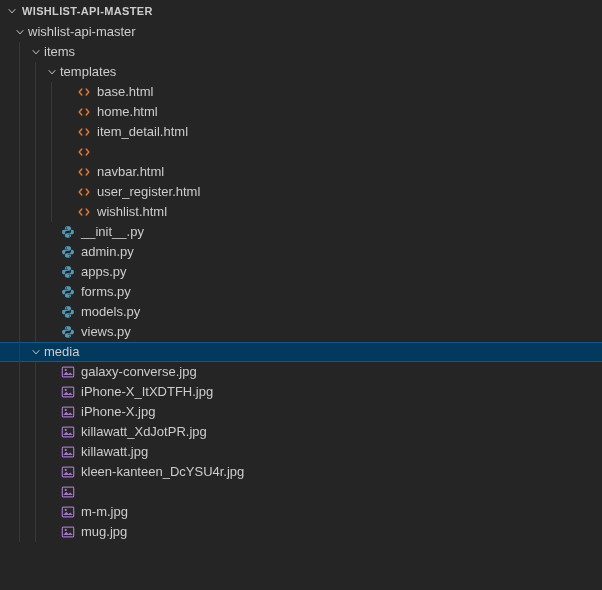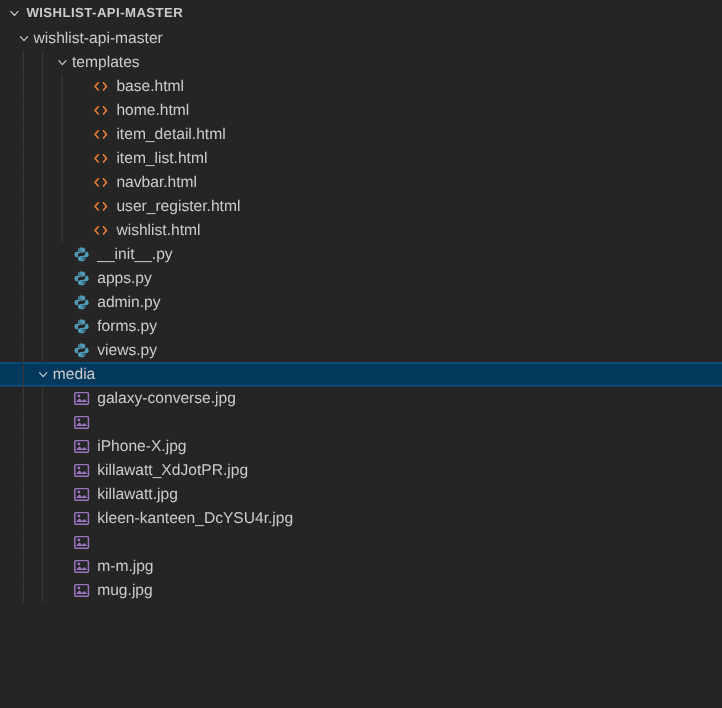--- a/index.html
+++ b/index.html
@@ -91,215 +91,239 @@
       <div class="row folder">
         <div class="indent" style="width: 12px;"></div>
         <span class="twisty">
           <svg width="12" height="12" viewBox="0 0 16 16">
             <path d="M4 6 L8 10.5 L12 6" fill="none" stroke="#cccccc" stroke-width="1.3" stroke-linecap="round" stroke-linejoin="round"></path>
           </svg>
         </span>
         <span class="label">wishlist-api-master</span>
       </div>
       <div class="row folder">
-        <div class="indent" style="width: 44px;">
-          <div class="guide" style="left: 19px;"></div>
-          <div class="guide" style="left: 35px;"></div>
+        <div class="indent" style="width: 28px;">
+          <div class="guide" style="left: 19px;"></div>
         </div>
         <span class="twisty">
           <svg width="12" height="12" viewBox="0 0 16 16">
             <path d="M4 6 L8 10.5 L12 6" fill="none" stroke="#cccccc" stroke-width="1.3" stroke-linecap="round" stroke-linejoin="round"></path>
           </svg>
         </span>
-        <span class="label">templates</span>
-      </div>
-      <div class="row file">
-        <div class="indent" style="width: 60px;">
-          <div class="guide" style="left: 19px;"></div>
-          <div class="guide" style="left: 35px;"></div>
-          <div class="guide" style="left: 51px;"></div>
-        </div>
-        <span class="twisty empty"></span>
-        <span class="ficon">
-          <svg width="14" height="14" viewBox="0 0 16 16">
-            <path d="M5.5 4.5 L2.5 8 L5.5 11.5" fill="none" stroke="#e37933" stroke-width="1.6" stroke-linecap="round" stroke-linejoin="round"></path>
-            <path d="M10.5 4.5 L13.5 8 L10.5 11.5" fill="none" stroke="#e37933" stroke-width="1.6" stroke-linecap="round" stroke-linejoin="round"></path>
-          </svg>
-        </span>
-        <span class="label">base.html</span>
-      </div>
-      <div class="row file">
-        <div class="indent" style="width: 60px;">
-          <div class="guide" style="left: 19px;"></div>
-          <div class="guide" style="left: 35px;"></div>
-          <div class="guide" style="left: 51px;"></div>
-        </div>
-        <span class="twisty empty"></span>
-        <span class="ficon">
-          <svg width="14" height="14" viewBox="0 0 16 16">
-            <path d="M5.5 4.5 L2.5 8 L5.5 11.5" fill="none" stroke="#e37933" stroke-width="1.6" stroke-linecap="round" stroke-linejoin="round"></path>
-            <path d="M10.5 4.5 L13.5 8 L10.5 11.5" fill="none" stroke="#e37933" stroke-width="1.6" stroke-linecap="round" stroke-linejoin="round"></path>
-          </svg>
-        </span>
-        <span class="label">home.html</span>
-      </div>
-      <div class="row file">
-        <div class="indent" style="width: 60px;">
-          <div class="guide" style="left: 19px;"></div>
-          <div class="guide" style="left: 35px;"></div>
-          <div class="guide" style="left: 51px;"></div>
-        </div>
-        <span class="twisty empty"></span>
-        <span class="ficon">
-          <svg width="14" height="14" viewBox="0 0 16 16">
-            <path d="M5.5 4.5 L2.5 8 L5.5 11.5" fill="none" stroke="#e37933" stroke-width="1.6" stroke-linecap="round" stroke-linejoin="round"></path>
-            <path d="M10.5 4.5 L13.5 8 L10.5 11.5" fill="none" stroke="#e37933" stroke-width="1.6" stroke-linecap="round" stroke-linejoin="round"></path>
-          </svg>
-        </span>
-        <span class="label">item_detail.html</span>
-      </div>
-      <div class="row file">
-        <div class="indent" style="width: 60px;">
-          <div class="guide" style="left: 19px;"></div>
-          <div class="guide" style="left: 35px;"></div>
-          <div class="guide" style="left: 51px;"></div>
-        </div>
-        <span class="twisty empty"></span>
-        <span class="ficon">
-          <svg width="14" height="14" viewBox="0 0 16 16">
-            <path d="M5.5 4.5 L2.5 8 L5.5 11.5" fill="none" stroke="#e37933" stroke-width="1.6" stroke-linecap="round" stroke-linejoin="round"></path>
-            <path d="M10.5 4.5 L13.5 8 L10.5 11.5" fill="none" stroke="#e37933" stroke-width="1.6" stroke-linecap="round" stroke-linejoin="round"></path>
-          </svg>
-        </span>
-        <span class="label">item_list.html</span>
-      </div>
-      <div class="row file">
-        <div class="indent" style="width: 60px;">
-          <div class="guide" style="left: 19px;"></div>
-          <div class="guide" style="left: 35px;"></div>
-          <div class="guide" style="left: 51px;"></div>
-        </div>
-        <span class="twisty empty"></span>
-        <span class="ficon">
-          <svg width="14" height="14" viewBox="0 0 16 16">
-            <path d="M5.5 4.5 L2.5 8 L5.5 11.5" fill="none" stroke="#e37933" stroke-width="1.6" stroke-linecap="round" stroke-linejoin="round"></path>
-            <path d="M10.5 4.5 L13.5 8 L10.5 11.5" fill="none" stroke="#e37933" stroke-width="1.6" stroke-linecap="round" stroke-linejoin="round"></path>
-          </svg>
-        </span>
-        <span class="label">navbar.html</span>
-      </div>
-      <div class="row file">
-        <div class="indent" style="width: 60px;">
-          <div class="guide" style="left: 19px;"></div>
-          <div class="guide" style="left: 35px;"></div>
-          <div class="guide" style="left: 51px;"></div>
-        </div>
-        <span class="twisty empty"></span>
-        <span class="ficon">
-          <svg width="14" height="14" viewBox="0 0 16 16">
-            <path d="M5.5 4.5 L2.5 8 L5.5 11.5" fill="none" stroke="#e37933" stroke-width="1.6" stroke-linecap="round" stroke-linejoin="round"></path>
-            <path d="M10.5 4.5 L13.5 8 L10.5 11.5" fill="none" stroke="#e37933" stroke-width="1.6" stroke-linecap="round" stroke-linejoin="round"></path>
-          </svg>
-        </span>
-        <span class="label">user_register.html</span>
-      </div>
-      <div class="row file">
-        <div class="indent" style="width: 60px;">
-          <div class="guide" style="left: 19px;"></div>
-          <div class="guide" style="left: 35px;"></div>
-          <div class="guide" style="left: 51px;"></div>
-        </div>
-        <span class="twisty empty"></span>
-        <span class="ficon">
-          <svg width="14" height="14" viewBox="0 0 16 16">
-            <path d="M5.5 4.5 L2.5 8 L5.5 11.5" fill="none" stroke="#e37933" stroke-width="1.6" stroke-linecap="round" stroke-linejoin="round"></path>
-            <path d="M10.5 4.5 L13.5 8 L10.5 11.5" fill="none" stroke="#e37933" stroke-width="1.6" stroke-linecap="round" stroke-linejoin="round"></path>
-          </svg>
-        </span>
-        <span class="label">wishlist.html</span>
-      </div>
-      <div class="row file">
-        <div class="indent" style="width: 44px;">
-          <div class="guide" style="left: 19px;"></div>
-          <div class="guide" style="left: 35px;"></div>
-        </div>
-        <span class="twisty empty"></span>
-        <span class="ficon">
-          <svg width="14" height="14" viewBox="0 0 16 16">
-            <path d="M8 1.4c-1.9 0-3.4.5-3.4 1.9v1.6h3.5v.5H3.4C2 5.4 1.3 6.3 1.3 8s.7 2.6 2.1 2.6h1.1V8.9c0-1.3 1.1-2.4 2.4-2.4h2.4c1.2 0 2.1-.9 2.1-2.1V3.3c0-1.2-1-1.9-3.4-1.9zM6.2 2.7c.4 0 .7.3.7.7s-.3.7-.7.7-.7-.3-.7-.7.3-.7.7-.7z" fill="#519aba"></path>
-            <path d="M8 14.6c1.9 0 3.4-.5 3.4-1.9v-1.6H7.9v-.5h4.7c1.4 0 2.1-.9 2.1-2.6S14 5.4 12.6 5.4h-1.1v1.7c0 1.3-1.1 2.4-2.4 2.4H6.7c-1.2 0-2.1.9-2.1 2.1v1.1c0 1.2 1 1.9 3.4 1.9zm1.8-1.3c-.4 0-.7-.3-.7-.7s.3-.7.7-.7.7.3.7.7-.3.7-.7.7z" fill="#519aba"></path>
-          </svg>
-        </span>
-        <span class="label">__init__.py</span>
-      </div>
-      <div class="row file">
-        <div class="indent" style="width: 44px;">
-          <div class="guide" style="left: 19px;"></div>
-          <div class="guide" style="left: 35px;"></div>
-        </div>
-        <span class="twisty empty"></span>
-        <span class="ficon">
-          <svg width="14" height="14" viewBox="0 0 16 16">
-            <path d="M8 1.4c-1.9 0-3.4.5-3.4 1.9v1.6h3.5v.5H3.4C2 5.4 1.3 6.3 1.3 8s.7 2.6 2.1 2.6h1.1V8.9c0-1.3 1.1-2.4 2.4-2.4h2.4c1.2 0 2.1-.9 2.1-2.1V3.3c0-1.2-1-1.9-3.4-1.9zM6.2 2.7c.4 0 .7.3.7.7s-.3.7-.7.7-.7-.3-.7-.7.3-.7.7-.7z" fill="#519aba"></path>
-            <path d="M8 14.6c1.9 0 3.4-.5 3.4-1.9v-1.6H7.9v-.5h4.7c1.4 0 2.1-.9 2.1-2.6S14 5.4 12.6 5.4h-1.1v1.7c0 1.3-1.1 2.4-2.4 2.4H6.7c-1.2 0-2.1.9-2.1 2.1v1.1c0 1.2 1 1.9 3.4 1.9zm1.8-1.3c-.4 0-.7-.3-.7-.7s.3-.7.7-.7.7.3.7.7-.3.7-.7.7z" fill="#519aba"></path>
-          </svg>
-        </span>
-        <span class="label">apps.py</span>
-      </div>
-      <div class="row file">
-        <div class="indent" style="width: 44px;">
-          <div class="guide" style="left: 19px;"></div>
-          <div class="guide" style="left: 35px;"></div>
-        </div>
-        <span class="twisty empty"></span>
-        <span class="ficon">
-          <svg width="14" height="14" viewBox="0 0 16 16">
-            <path d="M8 1.4c-1.9 0-3.4.5-3.4 1.9v1.6h3.5v.5H3.4C2 5.4 1.3 6.3 1.3 8s.7 2.6 2.1 2.6h1.1V8.9c0-1.3 1.1-2.4 2.4-2.4h2.4c1.2 0 2.1-.9 2.1-2.1V3.3c0-1.2-1-1.9-3.4-1.9zM6.2 2.7c.4 0 .7.3.7.7s-.3.7-.7.7-.7-.3-.7-.7.3-.7.7-.7z" fill="#519aba"></path>
-            <path d="M8 14.6c1.9 0 3.4-.5 3.4-1.9v-1.6H7.9v-.5h4.7c1.4 0 2.1-.9 2.1-2.6S14 5.4 12.6 5.4h-1.1v1.7c0 1.3-1.1 2.4-2.4 2.4H6.7c-1.2 0-2.1.9-2.1 2.1v1.1c0 1.2 1 1.9 3.4 1.9zm1.8-1.3c-.4 0-.7-.3-.7-.7s.3-.7.7-.7.7.3.7.7-.3.7-.7.7z" fill="#519aba"></path>
-          </svg>
-        </span>
-        <span class="label">admin.py</span>
-      </div>
-      <div class="row file">
-        <div class="indent" style="width: 44px;">
-          <div class="guide" style="left: 19px;"></div>
-          <div class="guide" style="left: 35px;"></div>
-        </div>
-        <span class="twisty empty"></span>
-        <span class="ficon">
-          <svg width="14" height="14" viewBox="0 0 16 16">
-            <path d="M8 1.4c-1.9 0-3.4.5-3.4 1.9v1.6h3.5v.5H3.4C2 5.4 1.3 6.3 1.3 8s.7 2.6 2.1 2.6h1.1V8.9c0-1.3 1.1-2.4 2.4-2.4h2.4c1.2 0 2.1-.9 2.1-2.1V3.3c0-1.2-1-1.9-3.4-1.9zM6.2 2.7c.4 0 .7.3.7.7s-.3.7-.7.7-.7-.3-.7-.7.3-.7.7-.7z" fill="#519aba"></path>
-            <path d="M8 14.6c1.9 0 3.4-.5 3.4-1.9v-1.6H7.9v-.5h4.7c1.4 0 2.1-.9 2.1-2.6S14 5.4 12.6 5.4h-1.1v1.7c0 1.3-1.1 2.4-2.4 2.4H6.7c-1.2 0-2.1.9-2.1 2.1v1.1c0 1.2 1 1.9 3.4 1.9zm1.8-1.3c-.4 0-.7-.3-.7-.7s.3-.7.7-.7.7.3.7.7-.3.7-.7.7z" fill="#519aba"></path>
-          </svg>
-        </span>
-        <span class="label">forms.py</span>
-      </div>
-      <div class="row file">
-        <div class="indent" style="width: 44px;">
-          <div class="guide" style="left: 19px;"></div>
-          <div class="guide" style="left: 35px;"></div>
-        </div>
-        <span class="twisty empty"></span>
-        <span class="ficon">
-          <svg width="14" height="14" viewBox="0 0 16 16">
-            <path d="M8 1.4c-1.9 0-3.4.5-3.4 1.9v1.6h3.5v.5H3.4C2 5.4 1.3 6.3 1.3 8s.7 2.6 2.1 2.6h1.1V8.9c0-1.3 1.1-2.4 2.4-2.4h2.4c1.2 0 2.1-.9 2.1-2.1V3.3c0-1.2-1-1.9-3.4-1.9zM6.2 2.7c.4 0 .7.3.7.7s-.3.7-.7.7-.7-.3-.7-.7.3-.7.7-.7z" fill="#519aba"></path>
-            <path d="M8 14.6c1.9 0 3.4-.5 3.4-1.9v-1.6H7.9v-.5h4.7c1.4 0 2.1-.9 2.1-2.6S14 5.4 12.6 5.4h-1.1v1.7c0 1.3-1.1 2.4-2.4 2.4H6.7c-1.2 0-2.1.9-2.1 2.1v1.1c0 1.2 1 1.9 3.4 1.9zm1.8-1.3c-.4 0-.7-.3-.7-.7s.3-.7.7-.7.7.3.7.7-.3.7-.7.7z" fill="#519aba"></path>
-          </svg>
-        </span>
-        <span class="label">views.py</span>
-      </div>
-      <div class="row folder selected">
-        <div class="indent" style="width: 28px;">
-          <div class="guide" style="left: 19px;"></div>
+        <span class="label">items</span>
+      </div>
+      <div class="row folder">
+        <div class="indent" style="width: 44px;">
+          <div class="guide" style="left: 19px;"></div>
+          <div class="guide" style="left: 35px;"></div>
         </div>
         <span class="twisty">
           <svg width="12" height="12" viewBox="0 0 16 16">
             <path d="M4 6 L8 10.5 L12 6" fill="none" stroke="#cccccc" stroke-width="1.3" stroke-linecap="round" stroke-linejoin="round"></path>
           </svg>
         </span>
+        <span class="label">templates</span>
+      </div>
+      <div class="row file">
+        <div class="indent" style="width: 60px;">
+          <div class="guide" style="left: 19px;"></div>
+          <div class="guide" style="left: 35px;"></div>
+          <div class="guide" style="left: 51px;"></div>
+        </div>
+        <span class="twisty empty"></span>
+        <span class="ficon">
+          <svg width="14" height="14" viewBox="0 0 16 16">
+            <path d="M5.5 4.5 L2.5 8 L5.5 11.5" fill="none" stroke="#e37933" stroke-width="1.6" stroke-linecap="round" stroke-linejoin="round"></path>
+            <path d="M10.5 4.5 L13.5 8 L10.5 11.5" fill="none" stroke="#e37933" stroke-width="1.6" stroke-linecap="round" stroke-linejoin="round"></path>
+          </svg>
+        </span>
+        <span class="label">base.html</span>
+      </div>
+      <div class="row file">
+        <div class="indent" style="width: 60px;">
+          <div class="guide" style="left: 19px;"></div>
+          <div class="guide" style="left: 35px;"></div>
+          <div class="guide" style="left: 51px;"></div>
+        </div>
+        <span class="twisty empty"></span>
+        <span class="ficon">
+          <svg width="14" height="14" viewBox="0 0 16 16">
+            <path d="M5.5 4.5 L2.5 8 L5.5 11.5" fill="none" stroke="#e37933" stroke-width="1.6" stroke-linecap="round" stroke-linejoin="round"></path>
+            <path d="M10.5 4.5 L13.5 8 L10.5 11.5" fill="none" stroke="#e37933" stroke-width="1.6" stroke-linecap="round" stroke-linejoin="round"></path>
+          </svg>
+        </span>
+        <span class="label">home.html</span>
+      </div>
+      <div class="row file">
+        <div class="indent" style="width: 60px;">
+          <div class="guide" style="left: 19px;"></div>
+          <div class="guide" style="left: 35px;"></div>
+          <div class="guide" style="left: 51px;"></div>
+        </div>
+        <span class="twisty empty"></span>
+        <span class="ficon">
+          <svg width="14" height="14" viewBox="0 0 16 16">
+            <path d="M5.5 4.5 L2.5 8 L5.5 11.5" fill="none" stroke="#e37933" stroke-width="1.6" stroke-linecap="round" stroke-linejoin="round"></path>
+            <path d="M10.5 4.5 L13.5 8 L10.5 11.5" fill="none" stroke="#e37933" stroke-width="1.6" stroke-linecap="round" stroke-linejoin="round"></path>
+          </svg>
+        </span>
+        <span class="label">item_detail.html</span>
+      </div>
+      <div class="row file">
+        <div class="indent" style="width: 60px;">
+          <div class="guide" style="left: 19px;"></div>
+          <div class="guide" style="left: 35px;"></div>
+          <div class="guide" style="left: 51px;"></div>
+        </div>
+        <span class="twisty empty"></span>
+        <span class="ficon">
+          <svg width="14" height="14" viewBox="0 0 16 16">
+            <path d="M5.5 4.5 L2.5 8 L5.5 11.5" fill="none" stroke="#e37933" stroke-width="1.6" stroke-linecap="round" stroke-linejoin="round"></path>
+            <path d="M10.5 4.5 L13.5 8 L10.5 11.5" fill="none" stroke="#e37933" stroke-width="1.6" stroke-linecap="round" stroke-linejoin="round"></path>
+          </svg>
+        </span>
+      </div>
+      <div class="row file">
+        <div class="indent" style="width: 60px;">
+          <div class="guide" style="left: 19px;"></div>
+          <div class="guide" style="left: 35px;"></div>
+          <div class="guide" style="left: 51px;"></div>
+        </div>
+        <span class="twisty empty"></span>
+        <span class="ficon">
+          <svg width="14" height="14" viewBox="0 0 16 16">
+            <path d="M5.5 4.5 L2.5 8 L5.5 11.5" fill="none" stroke="#e37933" stroke-width="1.6" stroke-linecap="round" stroke-linejoin="round"></path>
+            <path d="M10.5 4.5 L13.5 8 L10.5 11.5" fill="none" stroke="#e37933" stroke-width="1.6" stroke-linecap="round" stroke-linejoin="round"></path>
+          </svg>
+        </span>
+        <span class="label">navbar.html</span>
+      </div>
+      <div class="row file">
+        <div class="indent" style="width: 60px;">
+          <div class="guide" style="left: 19px;"></div>
+          <div class="guide" style="left: 35px;"></div>
+          <div class="guide" style="left: 51px;"></div>
+        </div>
+        <span class="twisty empty"></span>
+        <span class="ficon">
+          <svg width="14" height="14" viewBox="0 0 16 16">
+            <path d="M5.5 4.5 L2.5 8 L5.5 11.5" fill="none" stroke="#e37933" stroke-width="1.6" stroke-linecap="round" stroke-linejoin="round"></path>
+            <path d="M10.5 4.5 L13.5 8 L10.5 11.5" fill="none" stroke="#e37933" stroke-width="1.6" stroke-linecap="round" stroke-linejoin="round"></path>
+          </svg>
+        </span>
+        <span class="label">user_register.html</span>
+      </div>
+      <div class="row file">
+        <div class="indent" style="width: 60px;">
+          <div class="guide" style="left: 19px;"></div>
+          <div class="guide" style="left: 35px;"></div>
+          <div class="guide" style="left: 51px;"></div>
+        </div>
+        <span class="twisty empty"></span>
+        <span class="ficon">
+          <svg width="14" height="14" viewBox="0 0 16 16">
+            <path d="M5.5 4.5 L2.5 8 L5.5 11.5" fill="none" stroke="#e37933" stroke-width="1.6" stroke-linecap="round" stroke-linejoin="round"></path>
+            <path d="M10.5 4.5 L13.5 8 L10.5 11.5" fill="none" stroke="#e37933" stroke-width="1.6" stroke-linecap="round" stroke-linejoin="round"></path>
+          </svg>
+        </span>
+        <span class="label">wishlist.html</span>
+      </div>
+      <div class="row file">
+        <div class="indent" style="width: 44px;">
+          <div class="guide" style="left: 19px;"></div>
+          <div class="guide" style="left: 35px;"></div>
+        </div>
+        <span class="twisty empty"></span>
+        <span class="ficon">
+          <svg width="14" height="14" viewBox="0 0 16 16">
+            <path d="M8 1.4c-1.9 0-3.4.5-3.4 1.9v1.6h3.5v.5H3.4C2 5.4 1.3 6.3 1.3 8s.7 2.6 2.1 2.6h1.1V8.9c0-1.3 1.1-2.4 2.4-2.4h2.4c1.2 0 2.1-.9 2.1-2.1V3.3c0-1.2-1-1.9-3.4-1.9zM6.2 2.7c.4 0 .7.3.7.7s-.3.7-.7.7-.7-.3-.7-.7.3-.7.7-.7z" fill="#519aba"></path>
+            <path d="M8 14.6c1.9 0 3.4-.5 3.4-1.9v-1.6H7.9v-.5h4.7c1.4 0 2.1-.9 2.1-2.6S14 5.4 12.6 5.4h-1.1v1.7c0 1.3-1.1 2.4-2.4 2.4H6.7c-1.2 0-2.1.9-2.1 2.1v1.1c0 1.2 1 1.9 3.4 1.9zm1.8-1.3c-.4 0-.7-.3-.7-.7s.3-.7.7-.7.7.3.7.7-.3.7-.7.7z" fill="#519aba"></path>
+          </svg>
+        </span>
+        <span class="label">__init__.py</span>
+      </div>
+      <div class="row file">
+        <div class="indent" style="width: 44px;">
+          <div class="guide" style="left: 19px;"></div>
+          <div class="guide" style="left: 35px;"></div>
+        </div>
+        <span class="twisty empty"></span>
+        <span class="ficon">
+          <svg width="14" height="14" viewBox="0 0 16 16">
+            <path d="M8 1.4c-1.9 0-3.4.5-3.4 1.9v1.6h3.5v.5H3.4C2 5.4 1.3 6.3 1.3 8s.7 2.6 2.1 2.6h1.1V8.9c0-1.3 1.1-2.4 2.4-2.4h2.4c1.2 0 2.1-.9 2.1-2.1V3.3c0-1.2-1-1.9-3.4-1.9zM6.2 2.7c.4 0 .7.3.7.7s-.3.7-.7.7-.7-.3-.7-.7.3-.7.7-.7z" fill="#519aba"></path>
+            <path d="M8 14.6c1.9 0 3.4-.5 3.4-1.9v-1.6H7.9v-.5h4.7c1.4 0 2.1-.9 2.1-2.6S14 5.4 12.6 5.4h-1.1v1.7c0 1.3-1.1 2.4-2.4 2.4H6.7c-1.2 0-2.1.9-2.1 2.1v1.1c0 1.2 1 1.9 3.4 1.9zm1.8-1.3c-.4 0-.7-.3-.7-.7s.3-.7.7-.7.7.3.7.7-.3.7-.7.7z" fill="#519aba"></path>
+          </svg>
+        </span>
+        <span class="label">admin.py</span>
+      </div>
+      <div class="row file">
+        <div class="indent" style="width: 44px;">
+          <div class="guide" style="left: 19px;"></div>
+          <div class="guide" style="left: 35px;"></div>
+        </div>
+        <span class="twisty empty"></span>
+        <span class="ficon">
+          <svg width="14" height="14" viewBox="0 0 16 16">
+            <path d="M8 1.4c-1.9 0-3.4.5-3.4 1.9v1.6h3.5v.5H3.4C2 5.4 1.3 6.3 1.3 8s.7 2.6 2.1 2.6h1.1V8.9c0-1.3 1.1-2.4 2.4-2.4h2.4c1.2 0 2.1-.9 2.1-2.1V3.3c0-1.2-1-1.9-3.4-1.9zM6.2 2.7c.4 0 .7.3.7.7s-.3.7-.7.7-.7-.3-.7-.7.3-.7.7-.7z" fill="#519aba"></path>
+            <path d="M8 14.6c1.9 0 3.4-.5 3.4-1.9v-1.6H7.9v-.5h4.7c1.4 0 2.1-.9 2.1-2.6S14 5.4 12.6 5.4h-1.1v1.7c0 1.3-1.1 2.4-2.4 2.4H6.7c-1.2 0-2.1.9-2.1 2.1v1.1c0 1.2 1 1.9 3.4 1.9zm1.8-1.3c-.4 0-.7-.3-.7-.7s.3-.7.7-.7.7.3.7.7-.3.7-.7.7z" fill="#519aba"></path>
+          </svg>
+        </span>
+        <span class="label">apps.py</span>
+      </div>
+      <div class="row file">
+        <div class="indent" style="width: 44px;">
+          <div class="guide" style="left: 19px;"></div>
+          <div class="guide" style="left: 35px;"></div>
+        </div>
+        <span class="twisty empty"></span>
+        <span class="ficon">
+          <svg width="14" height="14" viewBox="0 0 16 16">
+            <path d="M8 1.4c-1.9 0-3.4.5-3.4 1.9v1.6h3.5v.5H3.4C2 5.4 1.3 6.3 1.3 8s.7 2.6 2.1 2.6h1.1V8.9c0-1.3 1.1-2.4 2.4-2.4h2.4c1.2 0 2.1-.9 2.1-2.1V3.3c0-1.2-1-1.9-3.4-1.9zM6.2 2.7c.4 0 .7.3.7.7s-.3.7-.7.7-.7-.3-.7-.7.3-.7.7-.7z" fill="#519aba"></path>
+            <path d="M8 14.6c1.9 0 3.4-.5 3.4-1.9v-1.6H7.9v-.5h4.7c1.4 0 2.1-.9 2.1-2.6S14 5.4 12.6 5.4h-1.1v1.7c0 1.3-1.1 2.4-2.4 2.4H6.7c-1.2 0-2.1.9-2.1 2.1v1.1c0 1.2 1 1.9 3.4 1.9zm1.8-1.3c-.4 0-.7-.3-.7-.7s.3-.7.7-.7.7.3.7.7-.3.7-.7.7z" fill="#519aba"></path>
+          </svg>
+        </span>
+        <span class="label">forms.py</span>
+      </div>
+      <div class="row file">
+        <div class="indent" style="width: 44px;">
+          <div class="guide" style="left: 19px;"></div>
+          <div class="guide" style="left: 35px;"></div>
+        </div>
+        <span class="twisty empty"></span>
+        <span class="ficon">
+          <svg width="14" height="14" viewBox="0 0 16 16">
+            <path d="M8 1.4c-1.9 0-3.4.5-3.4 1.9v1.6h3.5v.5H3.4C2 5.4 1.3 6.3 1.3 8s.7 2.6 2.1 2.6h1.1V8.9c0-1.3 1.1-2.4 2.4-2.4h2.4c1.2 0 2.1-.9 2.1-2.1V3.3c0-1.2-1-1.9-3.4-1.9zM6.2 2.7c.4 0 .7.3.7.7s-.3.7-.7.7-.7-.3-.7-.7.3-.7.7-.7z" fill="#519aba"></path>
+            <path d="M8 14.6c1.9 0 3.4-.5 3.4-1.9v-1.6H7.9v-.5h4.7c1.4 0 2.1-.9 2.1-2.6S14 5.4 12.6 5.4h-1.1v1.7c0 1.3-1.1 2.4-2.4 2.4H6.7c-1.2 0-2.1.9-2.1 2.1v1.1c0 1.2 1 1.9 3.4 1.9zm1.8-1.3c-.4 0-.7-.3-.7-.7s.3-.7.7-.7.7.3.7.7-.3.7-.7.7z" fill="#519aba"></path>
+          </svg>
+        </span>
+        <span class="label">models.py</span>
+      </div>
+      <div class="row file">
+        <div class="indent" style="width: 44px;">
+          <div class="guide" style="left: 19px;"></div>
+          <div class="guide" style="left: 35px;"></div>
+        </div>
+        <span class="twisty empty"></span>
+        <span class="ficon">
+          <svg width="14" height="14" viewBox="0 0 16 16">
+            <path d="M8 1.4c-1.9 0-3.4.5-3.4 1.9v1.6h3.5v.5H3.4C2 5.4 1.3 6.3 1.3 8s.7 2.6 2.1 2.6h1.1V8.9c0-1.3 1.1-2.4 2.4-2.4h2.4c1.2 0 2.1-.9 2.1-2.1V3.3c0-1.2-1-1.9-3.4-1.9zM6.2 2.7c.4 0 .7.3.7.7s-.3.7-.7.7-.7-.3-.7-.7.3-.7.7-.7z" fill="#519aba"></path>
+            <path d="M8 14.6c1.9 0 3.4-.5 3.4-1.9v-1.6H7.9v-.5h4.7c1.4 0 2.1-.9 2.1-2.6S14 5.4 12.6 5.4h-1.1v1.7c0 1.3-1.1 2.4-2.4 2.4H6.7c-1.2 0-2.1.9-2.1 2.1v1.1c0 1.2 1 1.9 3.4 1.9zm1.8-1.3c-.4 0-.7-.3-.7-.7s.3-.7.7-.7.7.3.7.7-.3.7-.7.7z" fill="#519aba"></path>
+          </svg>
+        </span>
+        <span class="label">views.py</span>
+      </div>
+      <div class="row folder selected">
+        <div class="indent" style="width: 28px;">
+          <div class="guide" style="left: 19px;"></div>
+        </div>
+        <span class="twisty">
+          <svg width="12" height="12" viewBox="0 0 16 16">
+            <path d="M4 6 L8 10.5 L12 6" fill="none" stroke="#cccccc" stroke-width="1.3" stroke-linecap="round" stroke-linejoin="round"></path>
+          </svg>
+        </span>
         <span class="label">media</span>
       </div>
       <div class="row file">
         <div class="indent" style="width: 44px;">
           <div class="guide" style="left: 19px;"></div>
           <div class="guide" style="left: 35px;"></div>
         </div>
         <span class="twisty empty"></span>
         <span class="ficon">
           <svg width="14" height="14" viewBox="0 0 16 16">
@@ -316,20 +340,21 @@
           <div class="guide" style="left: 35px;"></div>
         </div>
         <span class="twisty empty"></span>
         <span class="ficon">
           <svg width="14" height="14" viewBox="0 0 16 16">
             <rect x="1.5" y="2.5" width="13" height="11" rx="1" fill="none" stroke="#a074c4" stroke-width="1.4"></rect>
             <path d="M2.5 11.5 L6 7.8 L8.6 10.4 L10.6 8.6 L13.5 11.5 Z" fill="#a074c4"></path>
             <circle cx="5.4" cy="5.6" r="1.25" fill="#a074c4"></circle>
           </svg>
         </span>
+        <span class="label">iPhone-X_ItXDTFH.jpg</span>
       </div>
       <div class="row file">
         <div class="indent" style="width: 44px;">
           <div class="guide" style="left: 19px;"></div>
           <div class="guide" style="left: 35px;"></div>
         </div>
         <span class="twisty empty"></span>
         <span class="ficon">
           <svg width="14" height="14" viewBox="0 0 16 16">
             <rect x="1.5" y="2.5" width="13" height="11" rx="1" fill="none" stroke="#a074c4" stroke-width="1.4"></rect>

